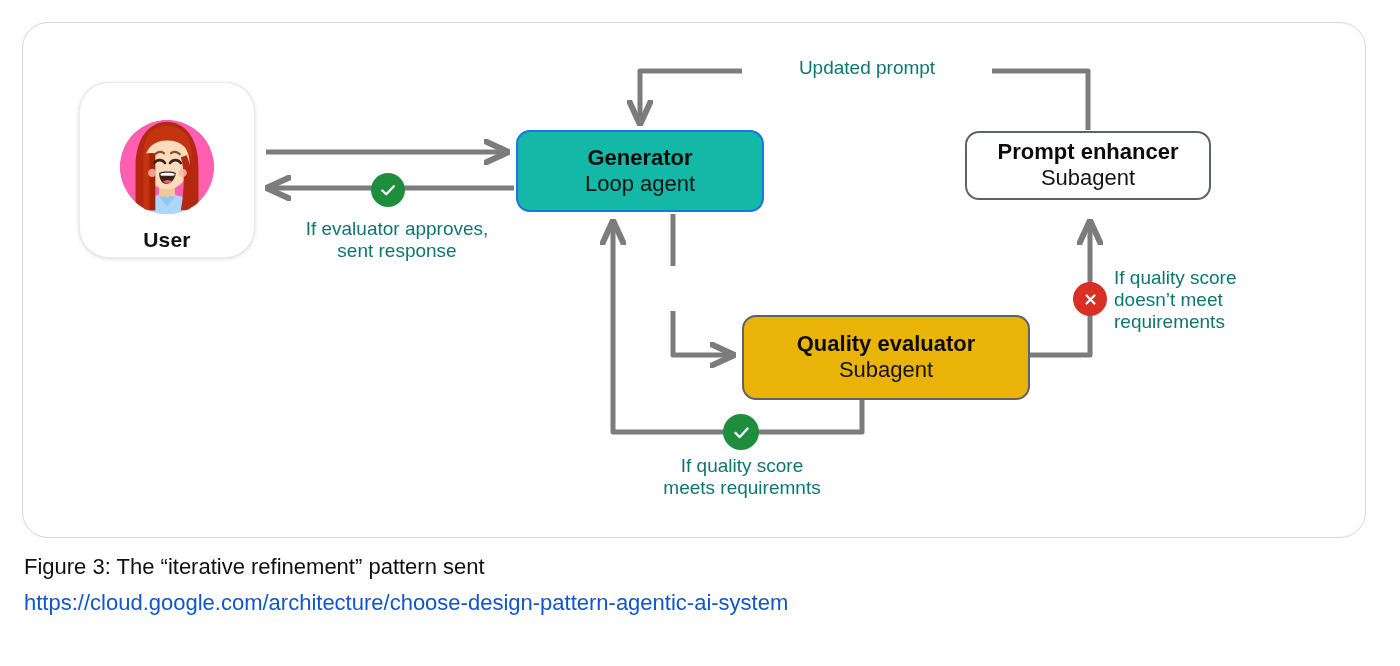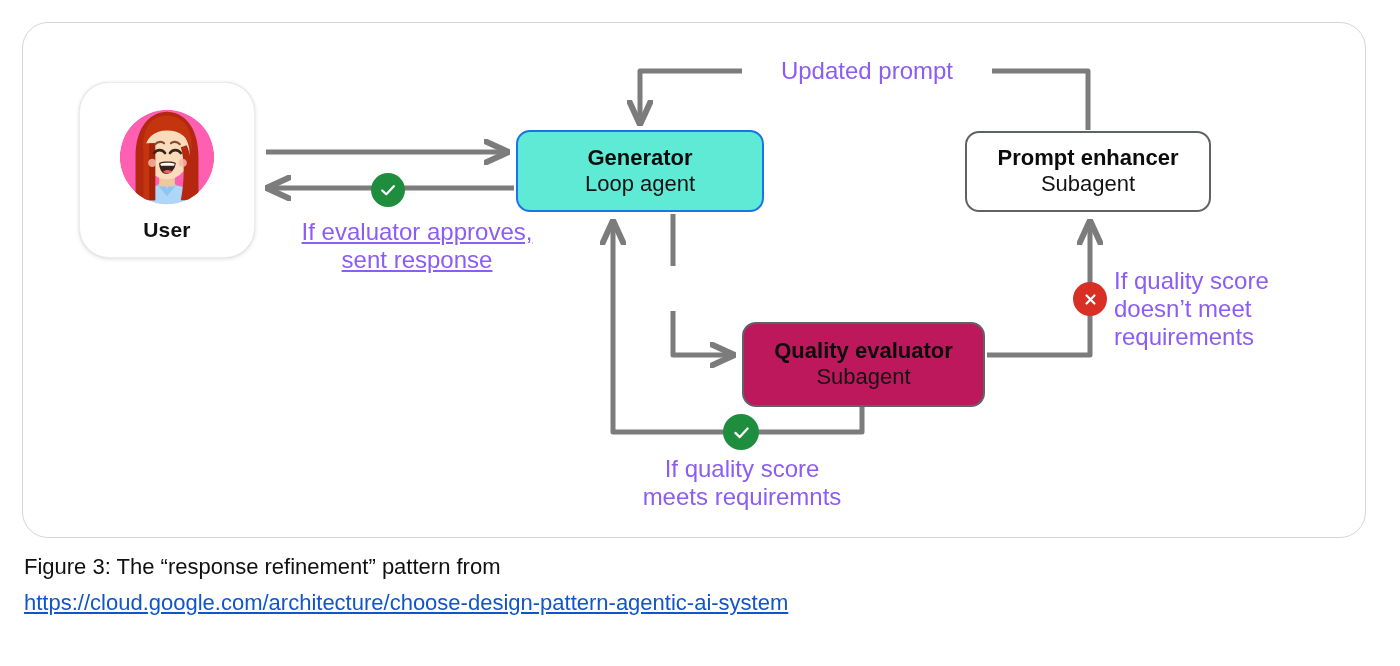--- a/index.html
+++ b/index.html
@@ -40,21 +40,21 @@
     left: 79px; top: 82px;
     width: 176px; height: 176px;
     background: #ffffff;
     border: 1px solid #ececed;
     border-radius: 30px;
     box-shadow: 0 1px 4px rgba(0,0,0,.13), 0 0 1px rgba(0,0,0,.10);
     display: flex;
     flex-direction: column;
     align-items: center;
     justify-content: flex-start;
-    padding-top: 15px;
+    padding-top: 25px;
   }
   #avatar { width: 118px; height: 118px; }
   #user-label {
     margin-top: 2px;
     font-size: 21px;
     font-weight: bold;
     color: #111;
     letter-spacing: .2px;
   }
 
@@ -79,47 +79,47 @@
     font-size: 22px;
     font-weight: normal;
     color: #131313;
     line-height: 1.2;
     margin-top: 1px;
     white-space: nowrap;
   }
   #node-generator {
     left: 516px; top: 130px;
     width: 248px; height: 82px;
-    background: #5eead4;
+    background: #14b8a6;
     border: 2.5px solid #1a73e8;
   }
   #node-prompt-enhancer {
     left: 965px; top: 131px;
-    width: 246px; height: 81px;
+    width: 246px; height: 69px;
     background: #ffffff;
     border: 2.5px solid #5f6368;
   }
   #node-quality-evaluator {
-    left: 742px; top: 322px;
-    width: 243px; height: 85px;
-    background: #be185d;
+    left: 742px; top: 315px;
+    width: 288px; height: 85px;
+    background: #eab308;
     border: 2.5px solid #5f6368;
   }
 
   
   .edge-label {
     position: absolute;
-    font-size: 24px;
-    color: #8b5cf6;
+    font-size: 19px;
+    color: #0f766e;
     line-height: 1.16;
     text-align: center;
     white-space: pre-line;
   }
   #label-prompt       { left: 302px; top: 118px; width: 180px; }
-  #label-approves     { left: 280px; top: 218px; width: 274px; text-decoration: underline; }
+  #label-approves     { left: 260px; top: 218px; width: 274px; }
   #label-updated      { left: 745px; top: 57px;  width: 244px; background:#fff; }
   #label-send-output  { left: 610px; top: 271px; width: 128px; }
   #label-not-meet     { left: 1114px; top: 267px; width: 200px; text-align: left; }
   #label-meets        { left: 611px; top: 455px; width: 262px; }
 
   
   .badge {
     position: absolute;
     border-radius: 50%;
     display: flex;
@@ -142,21 +142,20 @@
   #caption-line1 {
     font-size: 22px;
     color: #101010;
     line-height: 1.45;
   }
   #caption-link {
     display: inline-block;
     margin-top: 4px;
     font-size: 22px;
     color: #1155cc;
-    text-decoration: underline;
     text-underline-offset: 2px;
     line-height: 1.45;
     cursor: pointer;
   }
 </style>
 </head>
 <body>
 
 <div id="page">
 
@@ -264,17 +263,17 @@
         <path d="M5 12.5 L10 17.2 L19 7.4" fill="none" stroke="#ffffff" stroke-width="2.6" stroke-linecap="round" stroke-linejoin="round"></path>
       </svg>
   </div>
   <div class="badge badge-bad" id="badge-notmeet">
     <svg viewBox="0 0 24 24" width="19" height="19">
       <path d="M7 7 L17 17 M17 7 L7 17" fill="none" stroke="#ffffff" stroke-width="2.8" stroke-linecap="round"></path>
       </svg>
   </div>
 
   <div id="caption">
-    <div id="caption-line1">Figure 3: The “response refinement” pattern from</div>
+    <div id="caption-line1">Figure 3: The “iterative refinement” pattern sent</div>
     <a id="caption-link">https://cloud.google.com/architecture/choose-design-pattern-agentic-ai-system</a>
   </div>
 
 </div>
 
 </body></html>

